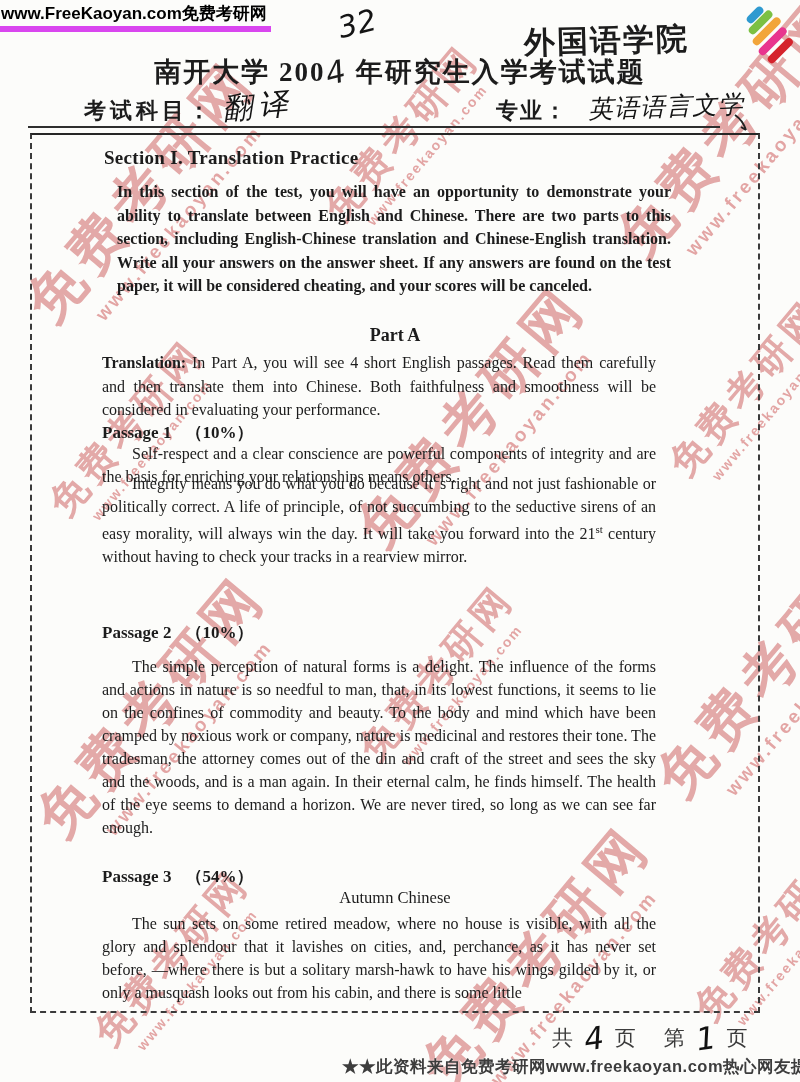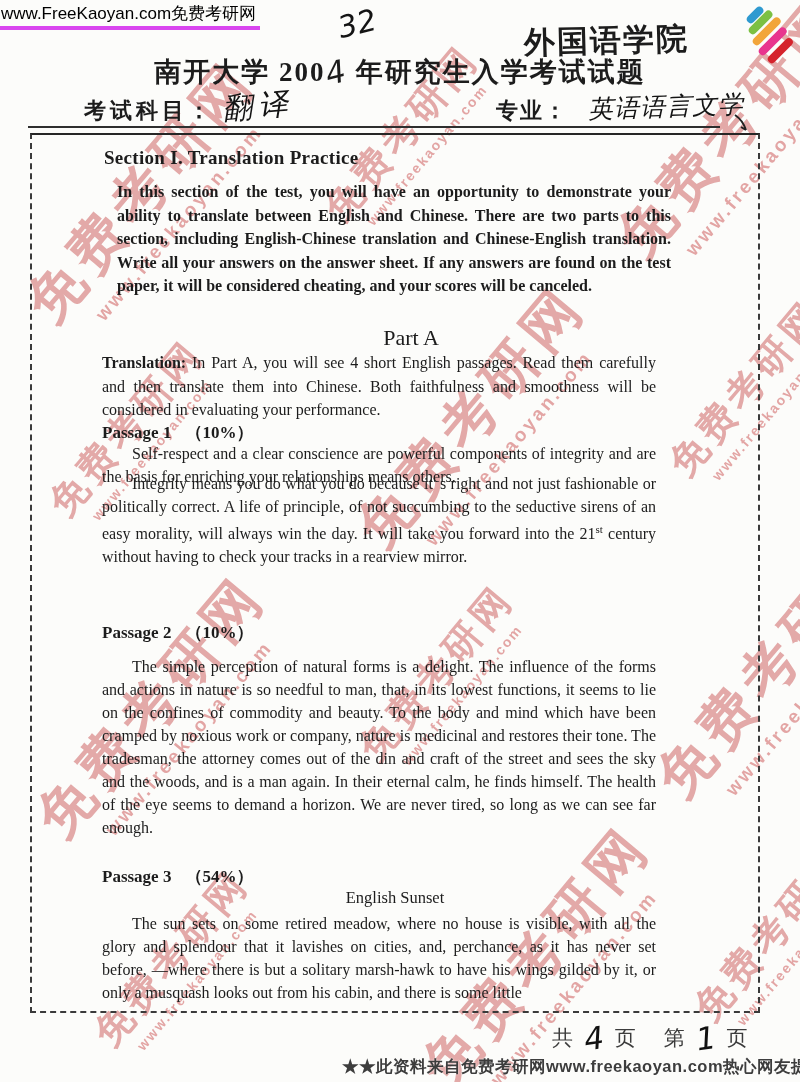--- a/index.html
+++ b/index.html
@@ -13,22 +13,22 @@
   .wm { position:absolute; transform:rotate(-50deg); text-align:center; white-space:nowrap; }
   .wm-cn { font-family:"Liberation Sans", sans-serif; font-weight:bold; color:rgba(201,86,86,0.50); }
   .wm-url { font-family:"Liberation Sans", sans-serif; font-weight:bold; color:rgba(205,92,92,0.55); }
   .wm-lg .wm-cn { font-size:56px; letter-spacing:8px; }
   .wm-lg .wm-url { font-size:19px; letter-spacing:3px; }
   .wm-sm .wm-cn { font-size:38px; letter-spacing:5px; }
   .wm-sm .wm-url { font-size:14px; letter-spacing:2px; }
 
   
   .site-banner { position:absolute; left:0px; top:2px; z-index:6;
-    font-family:"Liberation Sans", sans-serif; font-weight:normal; font-size:17px; color:#000;
-    border-bottom:4px solid #d946ef; padding:0 4px 1px 1px; }
+    font-family:"Liberation Sans", sans-serif; font-weight:bold; font-size:17px; color:#000;
+    border-bottom:6px solid #d946ef; padding:0 4px 1px 1px; }
   .logo { position:absolute; left:742px; top:2px; width:56px; height:58px; z-index:6; }
   .logo .bar { position:absolute; height:8px; border-radius:4px; transform:rotate(-45deg); transform-origin:left center; }
   .bar-blue   { left:6px;  top:16px; width:20px; background:#2f9ad0; }
   .bar-green  { left:8px;  top:27px; width:30px; background:#7cc043; }
   .bar-orange { left:12px; top:38px; width:36px; background:#f2a53a; }
   .bar-pink   { left:18px; top:48px; width:36px; background:#e8358e; }
   .bar-red    { left:27px; top:56px; width:32px; background:#d5232c; }
 
   
   .hand { font-family:"DejaVu Sans", sans-serif; font-style:italic; color:#141414; }
@@ -48,21 +48,21 @@
   .header-rule { position:absolute; left:28px; top:126px; width:692px; border-top:2px solid #2e2e2e; z-index:5; }
   .pen-tick { position:absolute; left:732px; top:112px; z-index:6; }
 
   
   .exam-box { position:absolute; left:30px; top:133px; width:730px; height:880px; z-index:2;
     border-top:2px solid #262626; border-right:2px dashed #3a3a3a;
     border-bottom:2px dashed #3a3a3a; border-left:2px dashed #3a3a3a; }
   .exam-box > div { position:absolute; }
   .sec-head { left:72px; top:12px; font-size:19px; font-weight:bold; letter-spacing:0.3px; }
   .intro { left:70px; top:45px; width:554px; font-weight:bold; font-size:16px; line-height:23.5px; text-align:justify;margin-left:15px; }
-  .part-a { left:16px; top:190px; width:100%; text-align:center; font-weight:normal; font-size:22px; }
+  .part-a { left:0; top:190px; width:100%; text-align:center; font-weight:bold; font-size:18px; }
   .directions { left:70px; top:216px; width:554px; font-size:16px; line-height:23.5px; text-align:justify; }
   .directions b { font-weight:bold; }
   .p-head { left:70px; font-size:17px; font-weight:bold; }
   .p-head .weight { margin-left:14px; }
   .p1-head { top:286px; } .p2-head { top:486px;text-align:center; } .p3-head { top:730px; }
   .para { left:70px; width:554px; font-size:16px; line-height:23px; text-align:justify; text-indent:30px; }
   .p1a { top:307px; } .p1b { top:337px; } .p2 { top:520px; } .p3 { top:777px; }
   .autumn { left:0; top:753px; width:100%; text-align:center; font-size:16.5px; }
   .sup { vertical-align:super; font-size:11px; }
 
@@ -185,21 +185,21 @@
     </div>
 
     <div class="p-head p2-head">
       <span>Passage 2</span><span class="weight">（10%）</span>
     </div>
     <div class="para p2">The simple perception of natural forms is a delight. The influence of the forms and actions in nature is so needful to man, that, in its lowest functions, it seems to lie on the confines of commodity and beauty. To the body and mind which have been cramped by noxious work or company, nature is medicinal and restores their tone. The tradesman, the attorney comes out of the din and craft of the street and sees the sky and the woods, and is a man again. In their eternal calm, he finds himself. The health of the eye seems to demand a horizon. We are never tired, so long as we can see far enough.</div>
 
     <div class="p-head p3-head">
       <span>Passage 3</span><span class="weight">（54%）</span>
     </div>
-    <div class="autumn">English Sunset</div>
+    <div class="autumn">Autumn Chinese</div>
     <div class="para p3">The sun sets on some retired meadow, where no house is visible, with all the glory and splendour that it lavishes on cities, and, perchance, as it has never set before, —where there is but a solitary marsh-hawk to have his wings gilded by it, or only a musquash looks out from his cabin, and there is some little</div>
 
   </div>
 
   <div class="page-count">
     <span>共</span><span class="hand-num">4</span><span>页</span><span style="display:inline-block;width:26px;"></span><span>第</span><span class="hand-num">1</span><span>页</span>
   </div>
 
   <div class="bottom-banner">
     <span>★★此资料来自免费考研网www.freekaoyan.com热心网友提供★★</span>

